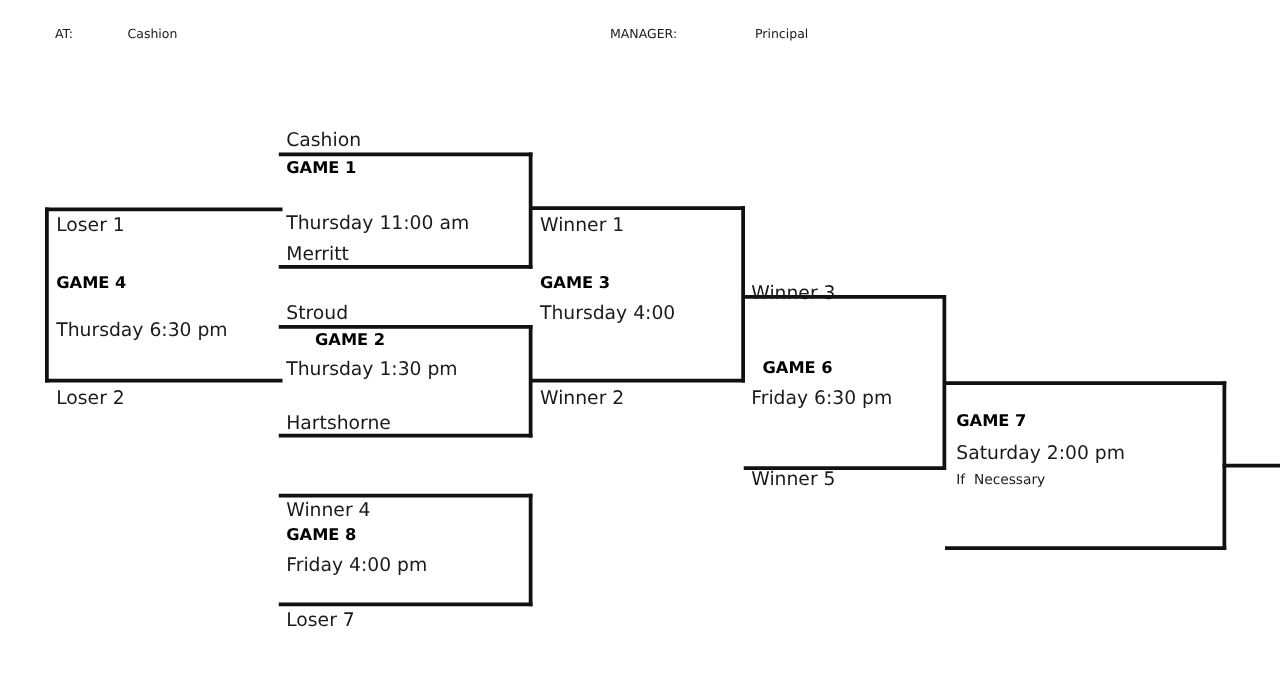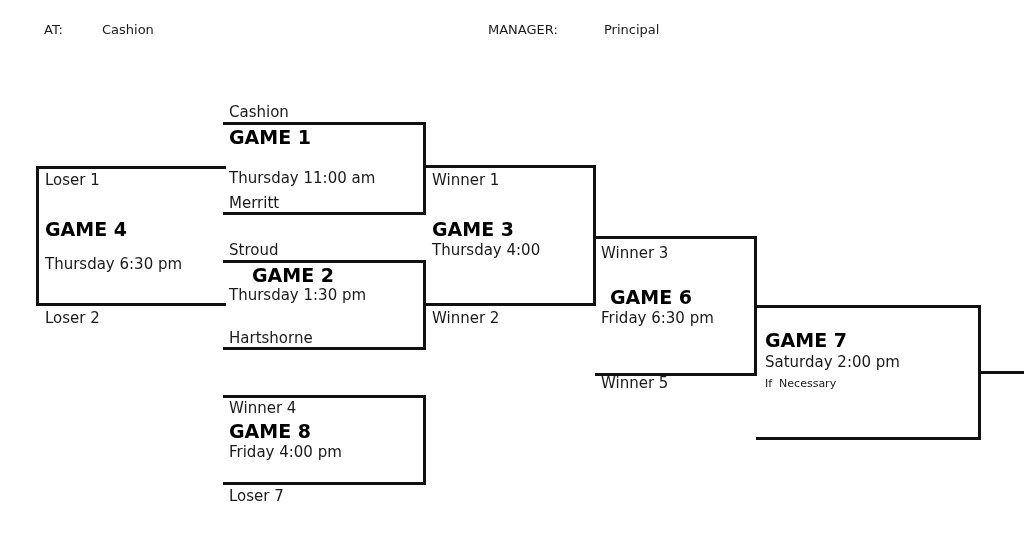--- a/index.html
+++ b/index.html
@@ -16,21 +16,21 @@
     width: 1024px;
     height: 545px;
     background: #ffffff;
     overflow: hidden;
   }
 
   
   .hdr-label,
   .hdr-value {
     position: absolute;
-    font-size: 13px;
+    font-size: 10px;
     color: #1a1a1a;
     white-space: nowrap;
     line-height: 1;
   }
 
   
   .ln {
     position: absolute;
     background: #111111;
   }
@@ -40,21 +40,21 @@
   
   .slot {
     position: absolute;
     font-size: 15px;
     color: #1a1a1a;
     white-space: nowrap;
     line-height: 1;
   }
   .game-title {
     position: absolute;
-    font-size: 19px;
+    font-size: 13px;
     font-weight: bold;
     color: #000000;
     white-space: nowrap;
     line-height: 1;
   }
   .game-when {
     position: absolute;
     font-size: 15px;
     color: #1a1a1a;
     white-space: nowrap;
@@ -135,21 +135,21 @@
     <span class="game-title" style="left:229px; top:422px;">GAME 8</span>
     <span class="game-when" style="left:229px; top:445px;">Friday 4:00 pm</span>
     <span class="slot" style="left:229px; top:489px;">Loser 7</span>
   </div>
 
   <div>
     <div class="ln ln-h" style="left:595px; top:236px; width:161px;"></div>
     <div class="ln ln-h" style="left:595px; top:373px; width:161px;"></div>
     <div class="ln ln-v" style="left:754px; top:236px; height:140px;"></div>
 
-    <span class="slot" style="left:601px; top:246px;">Winner 3</span>
+    <span class="slot" style="left:601px; top:227px;">Winner 3</span>
     <span class="game-title" style="left:610px; top:288px;">GAME 6</span>
     <span class="game-when" style="left:601px; top:311px;">Friday 6:30 pm</span>
     <span class="slot" style="left:601px; top:376px;">Winner 5</span>
   </div>
 
   <div>
     <div class="ln ln-h" style="left:756px; top:305px; width:225px;"></div>
     <div class="ln ln-h" style="left:756px; top:437px; width:225px;"></div>
     <div class="ln ln-v" style="left:978px; top:305px; height:135px;"></div>
 

